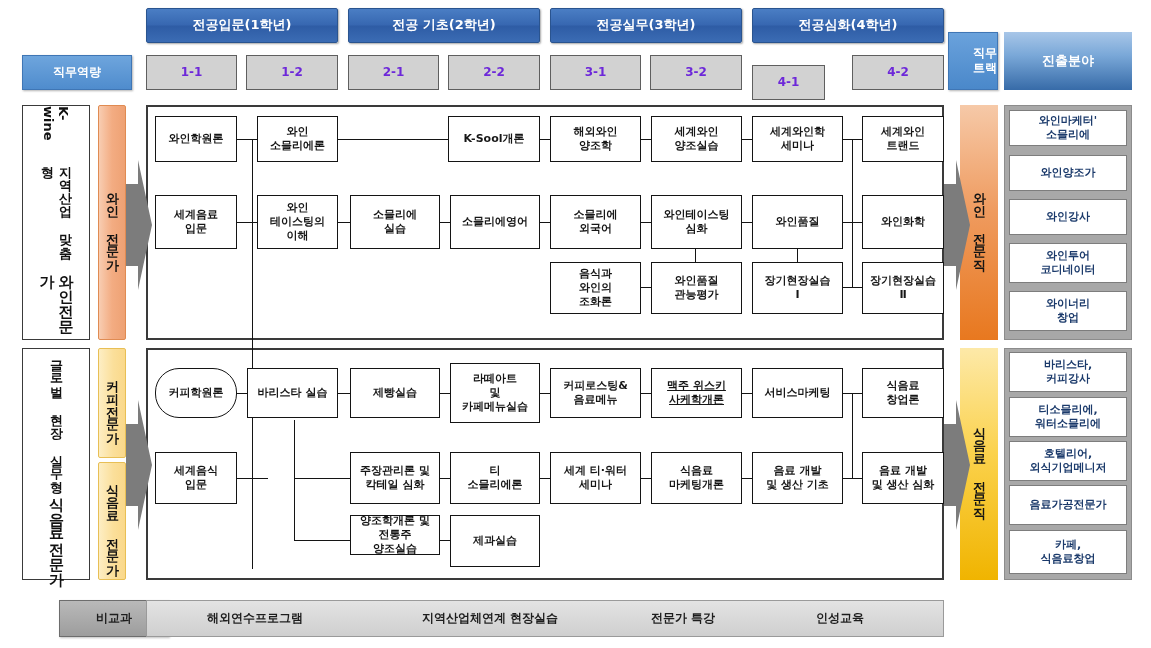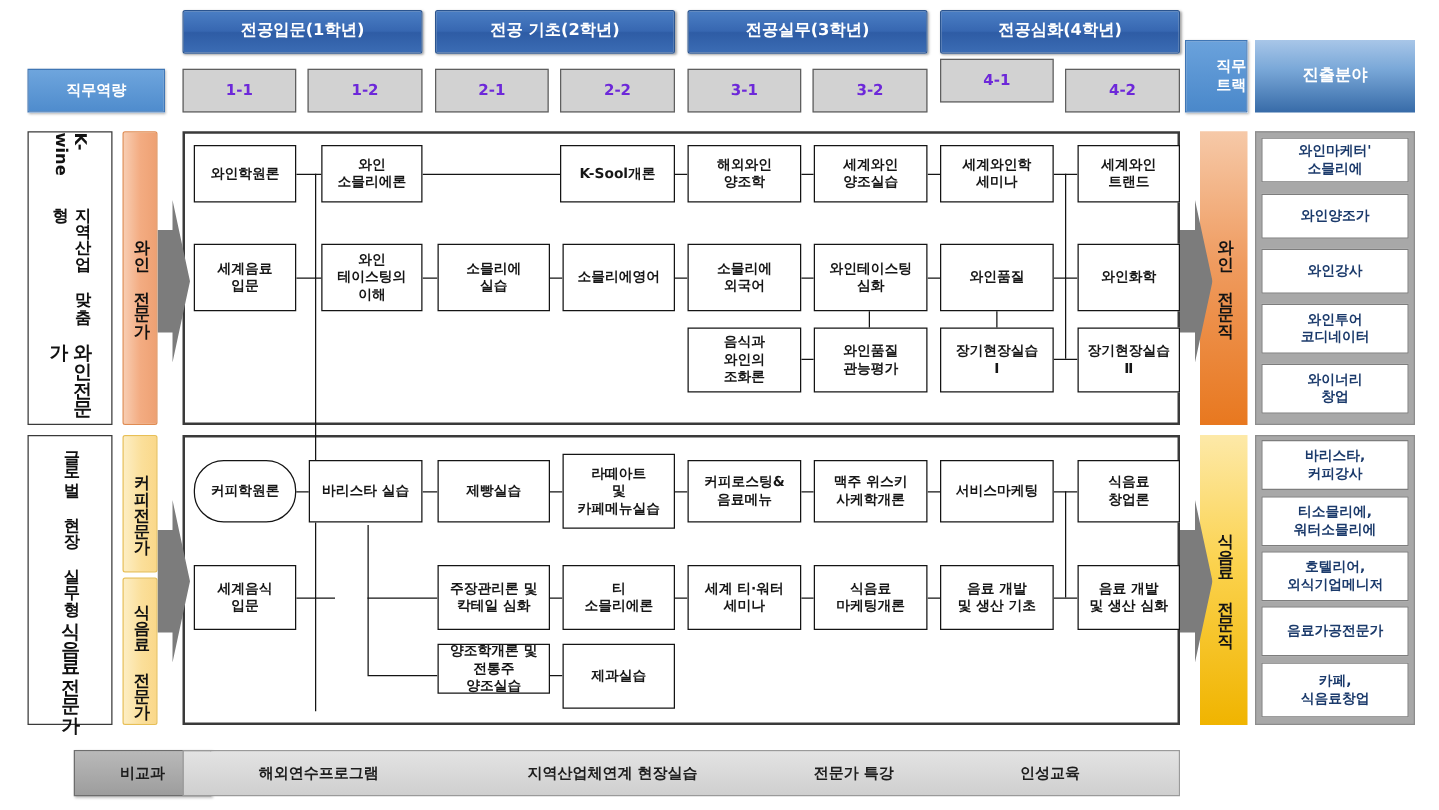--- a/index.html
+++ b/index.html
@@ -120,21 +120,21 @@
 <div class="abs ctr year-hdr" style="left:348px;top:8px;width:192px;height:35px;">전공 기초(2학년)</div>
 <div class="abs ctr year-hdr" style="left:550px;top:8px;width:192px;height:35px;">전공실무(3학년)</div>
 <div class="abs ctr year-hdr" style="left:752px;top:8px;width:192px;height:35px;">전공심화(4학년)</div>
 
 <div class="abs ctr sem" style="left:146px;top:55px;width:91px;height:35px;">1-1</div>
 <div class="abs ctr sem" style="left:246px;top:55px;width:92px;height:35px;">1-2</div>
 <div class="abs ctr sem" style="left:348px;top:55px;width:91px;height:35px;">2-1</div>
 <div class="abs ctr sem" style="left:448px;top:55px;width:92px;height:35px;">2-2</div>
 <div class="abs ctr sem" style="left:550px;top:55px;width:91px;height:35px;">3-1</div>
 <div class="abs ctr sem" style="left:650px;top:55px;width:92px;height:35px;">3-2</div>
-<div class="abs ctr sem" style="left:752px;top:47px;width:91px;height:35px;">4-1</div>
+<div class="abs ctr sem" style="left:752px;top:65px;width:73px;height:35px;">4-1</div>
 <div class="abs ctr sem" style="left:852px;top:55px;width:92px;height:35px;">4-2</div>
 
 <div class="abs ctr track-hdr" style="left:948px;top:32px;width:50px;height:58px;">
   <span>직무</span>
   <span>트랙</span>
 </div>
 
 <div class="abs ctr field-hdr" style="left:1004px;top:32px;width:128px;height:58px;">진출분야</div>
 
 <div class="abs vtitle" style="left:22px;top:105px;width:68px;height:235px;">
@@ -245,21 +245,21 @@
 <div class="abs ctr course" style="left:155px;top:452px;width:82px;height:52px;">세계음식<br>입문</div>
 <div class="abs ctr course" style="left:247px;top:368px;width:91px;height:50px;">바리스타 실습</div>
 <div class="abs ctr course" style="left:350px;top:368px;width:90px;height:50px;">제빵실습</div>
 <div class="abs ctr course" style="left:350px;top:452px;width:90px;height:52px;">주장관리론 및<br>칵테일 심화</div>
 <div class="abs ctr course" style="left:350px;top:515px;width:90px;height:40px;">양조학개론 및<br>전통주<br>양조실습</div>
 <div class="abs ctr course" style="left:450px;top:363px;width:90px;height:60px;">라떼아트<br>및<br>카페메뉴실습</div>
 <div class="abs ctr course" style="left:450px;top:452px;width:90px;height:52px;">티<br>소믈리에론</div>
 <div class="abs ctr course" style="left:450px;top:515px;width:90px;height:52px;">제과실습</div>
 <div class="abs ctr course" style="left:550px;top:368px;width:91px;height:50px;">커피로스팅&amp;<br>음료메뉴</div>
 <div class="abs ctr course" style="left:550px;top:452px;width:91px;height:52px;">세계 티·워터<br>세미나</div>
-<div class="abs ctr course" style="left:651px;top:368px;width:91px;height:50px;">맥주 위스키<br>사케학개론</div>
+<div class="abs ctr course" style="left:651px;top:368px;width:91px;height:50px;text-decoration:underline;">맥주 위스키<br>사케학개론</div>
 <div class="abs ctr course" style="left:651px;top:452px;width:91px;height:52px;">식음료<br>마케팅개론</div>
 <div class="abs ctr course" style="left:752px;top:368px;width:91px;height:50px;">서비스마케팅</div>
 <div class="abs ctr course" style="left:752px;top:452px;width:91px;height:52px;">음료 개발<br>및 생산 기초</div>
 <div class="abs ctr course" style="left:862px;top:368px;width:82px;height:50px;">식음료<br>창업론</div>
 <div class="abs ctr course" style="left:862px;top:452px;width:82px;height:52px;">음료 개발<br>및 생산 심화</div>
 
 <svg class="abs arrow" style="left:944px;top:400px;width:26px;height:130px;" viewBox="0 0 26 130">
   <polygon points="0,24 12,24 12,0 26,65 12,130 12,106 0,106" fill="#7c7c7c"></polygon>
 </svg>
 

